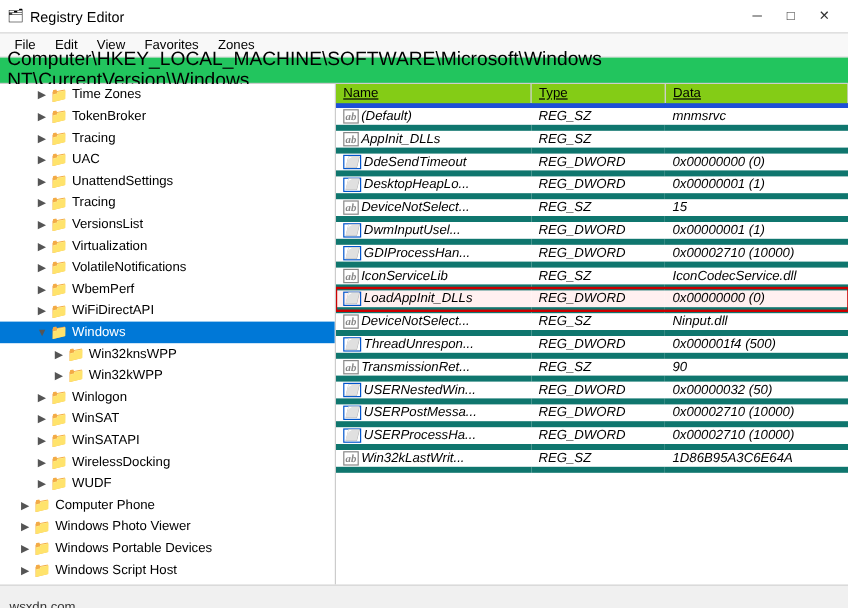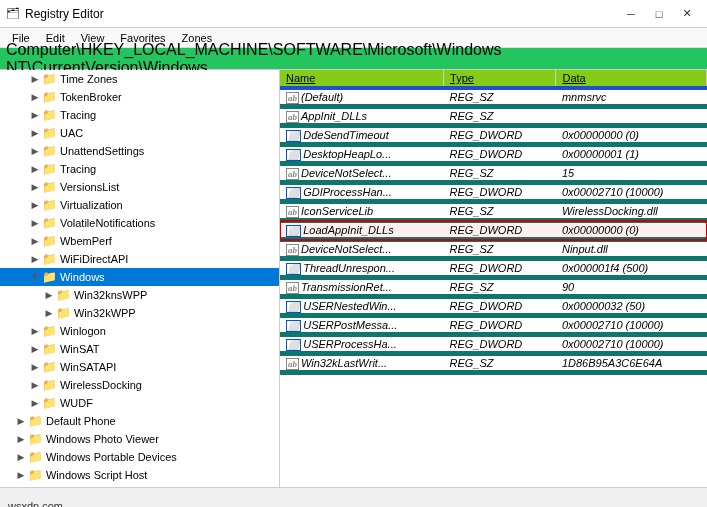--- a/index.html
+++ b/index.html
@@ -290,21 +290,21 @@
         <span class="tree-label">WirelessDocking</span>
       </div>
       <div class="tree-item" style="padding-left: 28px;">
         <span class="tree-expander">▶</span>
         <span class="folder-icon">📁</span>
         <span class="tree-label">WUDF</span>
       </div>
       <div class="tree-item" style="padding-left: 14px;">
         <span class="tree-expander">▶</span>
         <span class="folder-icon">📁</span>
-        <span class="tree-label">Default Phone</span>
+        <span class="tree-label">Computer Phone</span>
       </div>
       <div class="tree-item" style="padding-left: 14px;">
         <span class="tree-expander">▶</span>
         <span class="folder-icon">📁</span>
         <span class="tree-label">Windows Photo Viewer</span>
       </div>
       <div class="tree-item" style="padding-left: 14px;">
         <span class="tree-expander">▶</span>
         <span class="folder-icon">📁</span>
         <span class="tree-label">Windows Portable Devices</span>
@@ -345,28 +345,33 @@
             <td><span><span style="font-size:9px;color:#0055cc;border:1px solid #0055cc;padding:0 1px;margin-right:2px;">⬜</span></span><span>DesktopHeapLo...</span></td>
             <td>REG_DWORD</td>
             <td>0x00000001 (1)</td>
           </tr>
           <tr>
             <td><span><span style="font-size:9px;color:#888;border:1px solid #888;padding:0 1px;margin-right:2px;font-family:serif;font-weight:bold;">ab</span></span><span>DeviceNotSelect...</span></td>
             <td>REG_SZ</td>
             <td>15</td>
           </tr>
           <tr>
+            <td><span><span style="font-size:9px;color:#0055cc;border:1px solid #0055cc;padding:0 1px;margin-right:2px;">⬜</span></span><span>DwmInputUsel...</span></td>
+            <td>REG_DWORD</td>
+            <td>0x00000001 (1)</td>
+          </tr>
+          <tr>
             <td><span><span style="font-size:9px;color:#0055cc;border:1px solid #0055cc;padding:0 1px;margin-right:2px;">⬜</span></span><span>GDIProcessHan...</span></td>
             <td>REG_DWORD</td>
             <td>0x00002710 (10000)</td>
           </tr>
           <tr>
             <td><span><span style="font-size:9px;color:#888;border:1px solid #888;padding:0 1px;margin-right:2px;font-family:serif;font-weight:bold;">ab</span></span><span>IconServiceLib</span></td>
             <td>REG_SZ</td>
-            <td>WirelessDocking.dll</td>
+            <td>IconCodecService.dll</td>
           </tr>
           <tr class="highlighted">
             <td><span><span style="font-size:9px;color:#0055cc;border:1px solid #0055cc;padding:0 1px;margin-right:2px;">⬜</span></span><span>LoadAppInit_DLLs</span></td>
             <td>REG_DWORD</td>
             <td>0x00000000 (0)</td>
           </tr>
           <tr>
             <td><span><span style="font-size:9px;color:#888;border:1px solid #888;padding:0 1px;margin-right:2px;font-family:serif;font-weight:bold;">ab</span></span><span>DeviceNotSelect...</span></td>
             <td>REG_SZ</td>
             <td>Ninput.dll</td>

